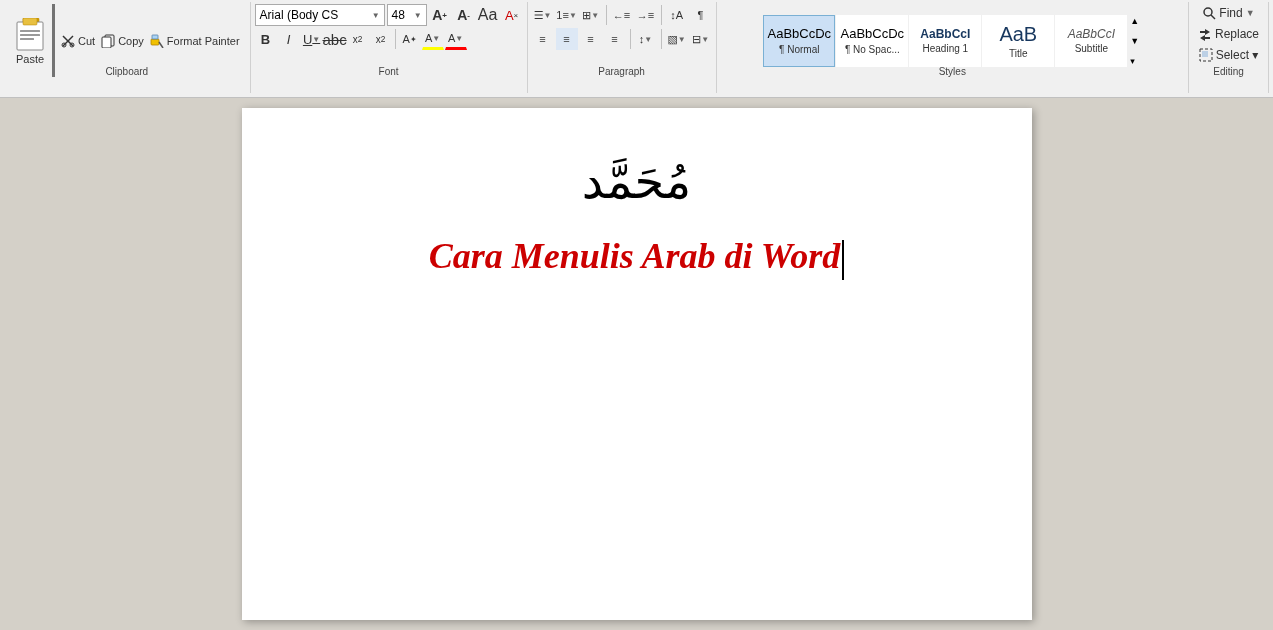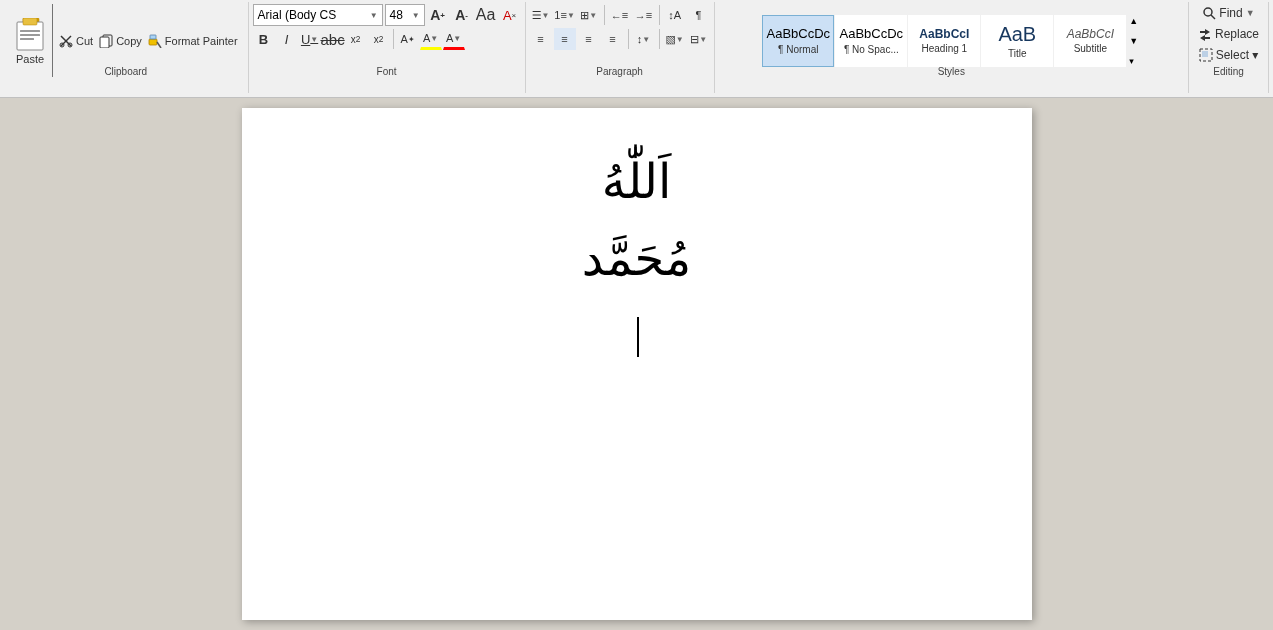--- a/index.html
+++ b/index.html
@@ -49,21 +49,21 @@
       align-items: stretch;
     }
 
     .paste-btn {
       display: flex;
       flex-direction: column;
       align-items: center;
       justify-content: center;
       padding: 2px 6px;
       cursor: pointer;
-      border-right: 1px solid #737373;
+      border-right: 3px solid #737373;
       min-width: 44px;
       text-align: center;
     }
 
     .paste-icon {
       width: 32px;
       height: 36px;
       display: flex;
       align-items: center;
       justify-content: center;
@@ -466,21 +466,20 @@
           <span>Select ▾</span>
         </div>
       </div>
       <span class="ribbon-group-label">Editing</span>
     </div>
 
   </div>
 
   <div class="document-area">
     <div class="page">
-      <div class="arabic-text-allah">اَللّٰهُ</div>
       <div class="arabic-text-muhammad">مُحَمَّد</div>
       <div class="latin-text">
-        <span class="cursor-line"></span>
+        <span>Cara Menulis Arab di Word</span><span class="cursor-line"></span>
       </div>
     </div>
   </div>
 
 </div>
 
 </body></html>

